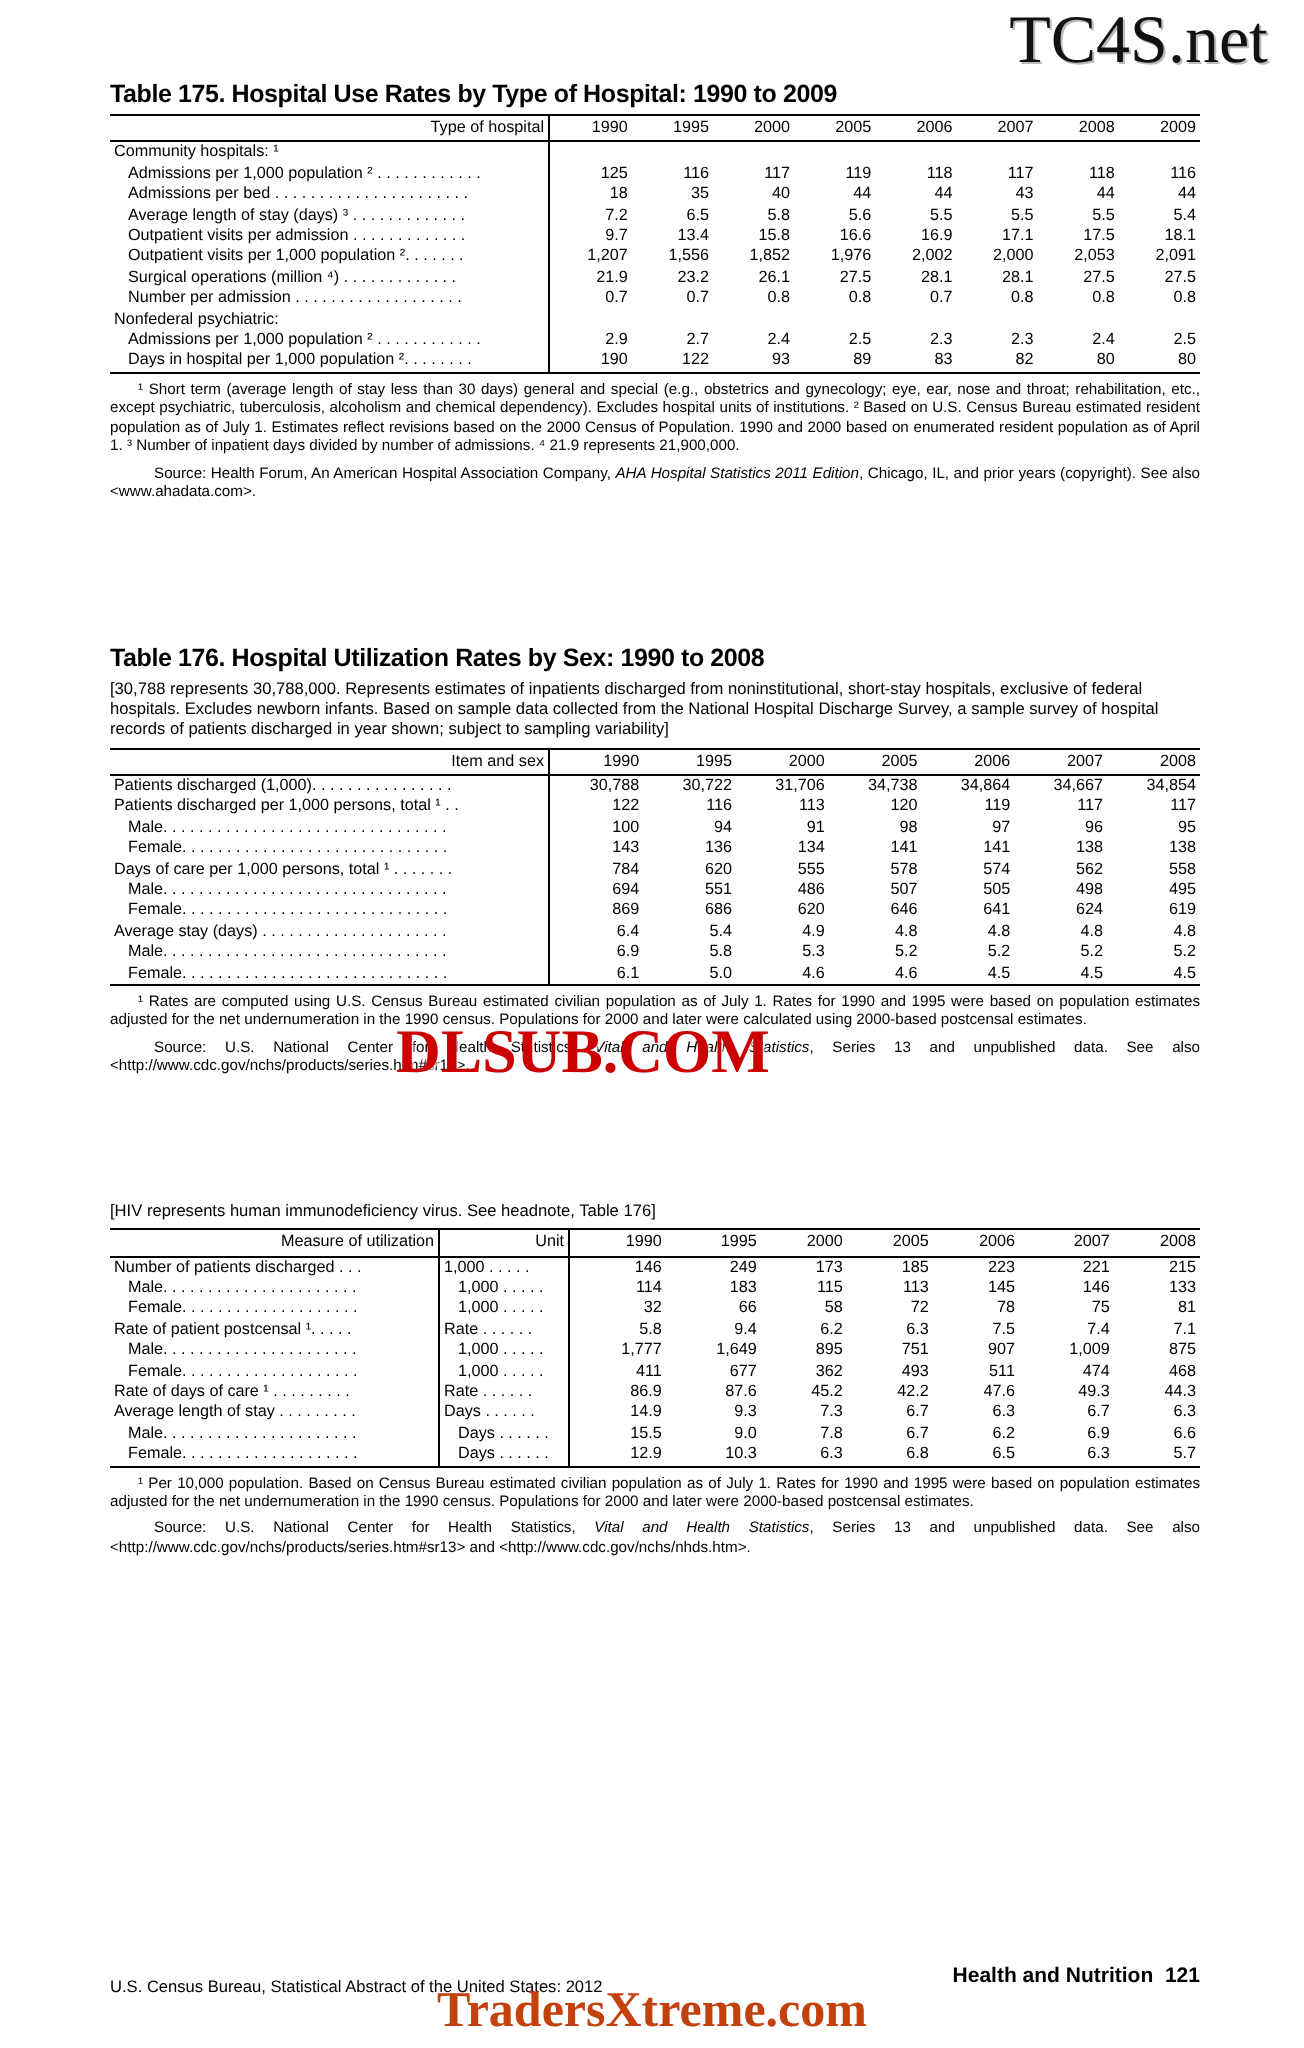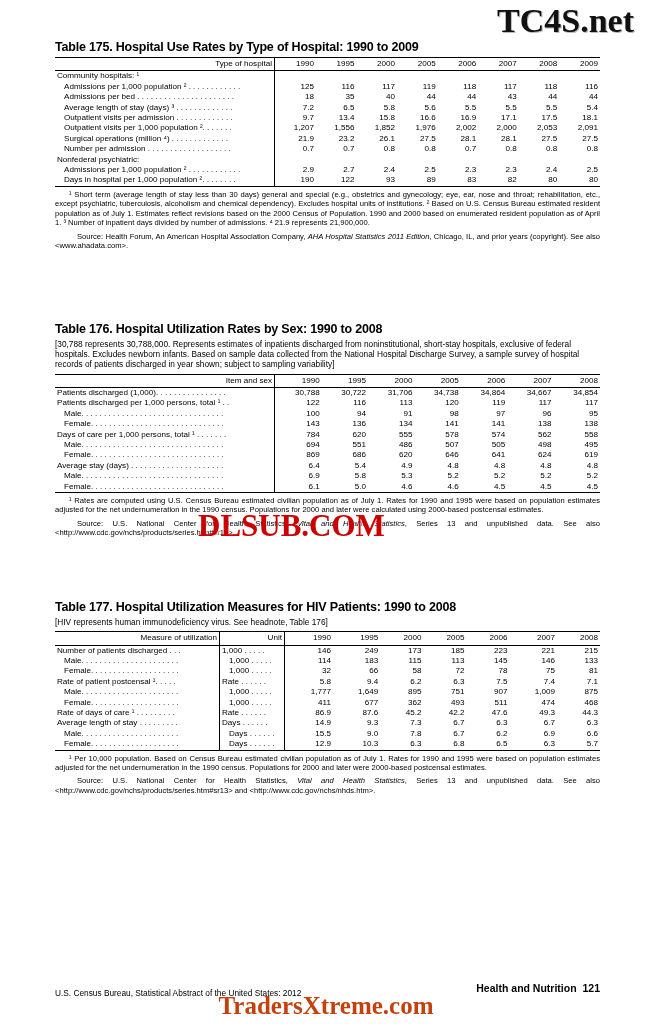--- a/index.html
+++ b/index.html
@@ -20,21 +20,21 @@
     width: 652px;
     height: 1024px;
     padding: 0;
   }
   
   .wm-tc4s {
     position: absolute;
     top: 2px;
     right: 18px;
     font-family: "Liberation Serif", serif;
-    font-weight: bold;
+    font-weight: normal;
     font-size: 34px;
     color: #111;
     letter-spacing: 0px;
     text-shadow: 1px 1px 0 #bbb;
     z-index: 5;
   }
   .wm-dlsub {
     position: absolute;
     top: 508px;
     left: 198px;
@@ -458,21 +458,20 @@
     </table>
     <div class="footnotes">
       <span class="fn">¹ Rates are computed using U.S. Census Bureau estimated civilian population as of July 1. Rates for 1990 and 1995 were based on population estimates adjusted for the net undernumeration in the 1990 census. Populations for 2000 and later were calculated using 2000-based postcensal estimates.</span>
       <span class="src">Source: U.S. National Center for Health Statistics, <em>Vital and Health Statistics</em>, Series 13 and unpublished data. See also &lt;http://www.cdc.gov/nchs/products/series.htm#sr13&gt;.</span>
     </div>
   </div>
 
   <div class="wm-dlsub">DLSUB.COM</div>
 
   <div class="section" style="top:600px;">
-    <h2 class="tbl-title">Table 177. Hospital Utilization Measures for HIV Patients: 1990 to 2008</h2>
     <div class="headnote">[HIV represents human immunodeficiency virus. See headnote, Table 176]</div>
     <table class="data">
       <thead>
         <tr>
           <th class="col-label" style="width:160px;">Measure of utilization</th>
           <th class="col-label" style="width:60px;">Unit</th>
           <th>1990</th>
           <th>1995</th>
           <th>2000</th>
           <th>2005</th>

